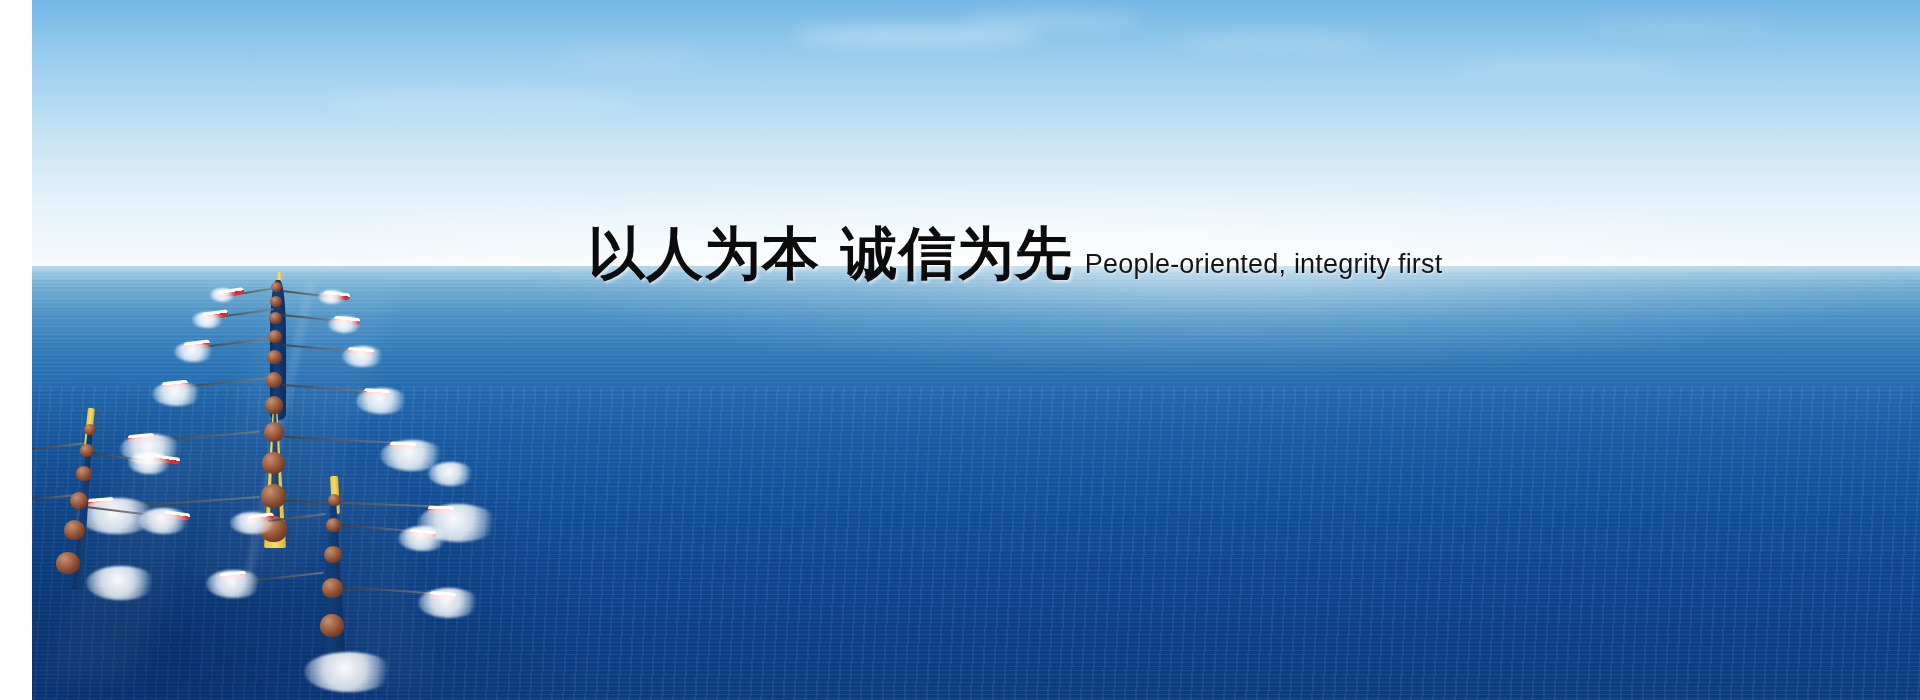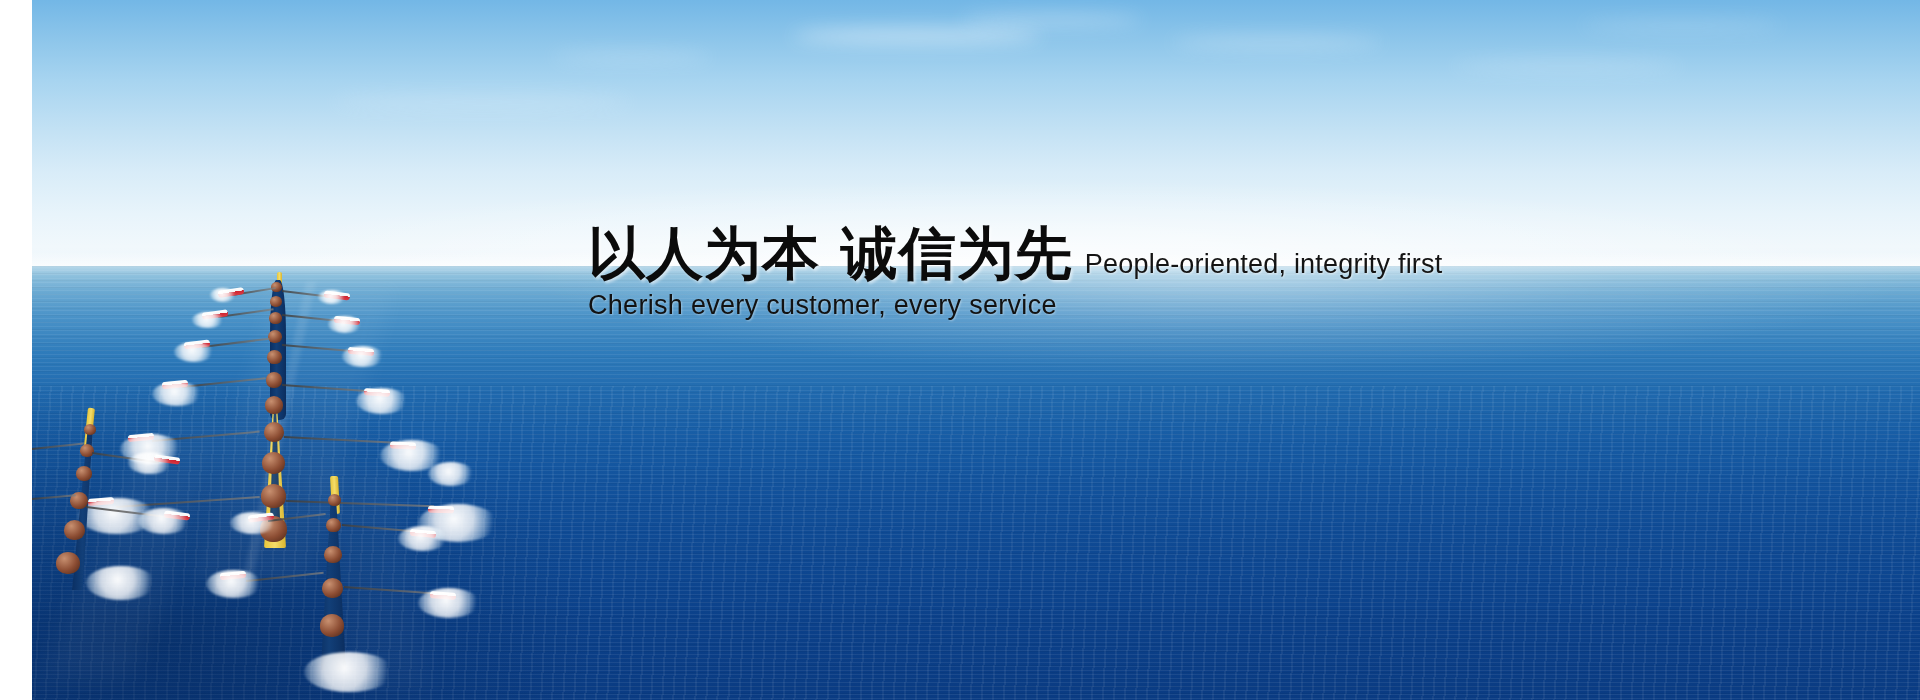--- a/index.html
+++ b/index.html
@@ -337,16 +337,15 @@
   <div class="splash" style="left:174px;top:570px;width:56px;height:28px;"></div>
   <div class="splash" style="left:366px;top:526px;width:50px;height:25px;"></div>
   <div class="splash" style="left:386px;top:588px;width:62px;height:30px;"></div>
   <div class="splash" style="left:396px;top:462px;width:46px;height:24px;"></div>
   <div class="splash" style="left:272px;top:652px;width:90px;height:40px;"></div>
 
   <div class="text-block">
     <div class="line1">
       <span class="headline-cn">以人为本 诚信为先</span><span class="headline-en">People-oriented, integrity first</span>
     </div>
-    <div class="line3">Cherish every customer, every service</div>
   </div>
 
 </div>
 
 </body></html>

